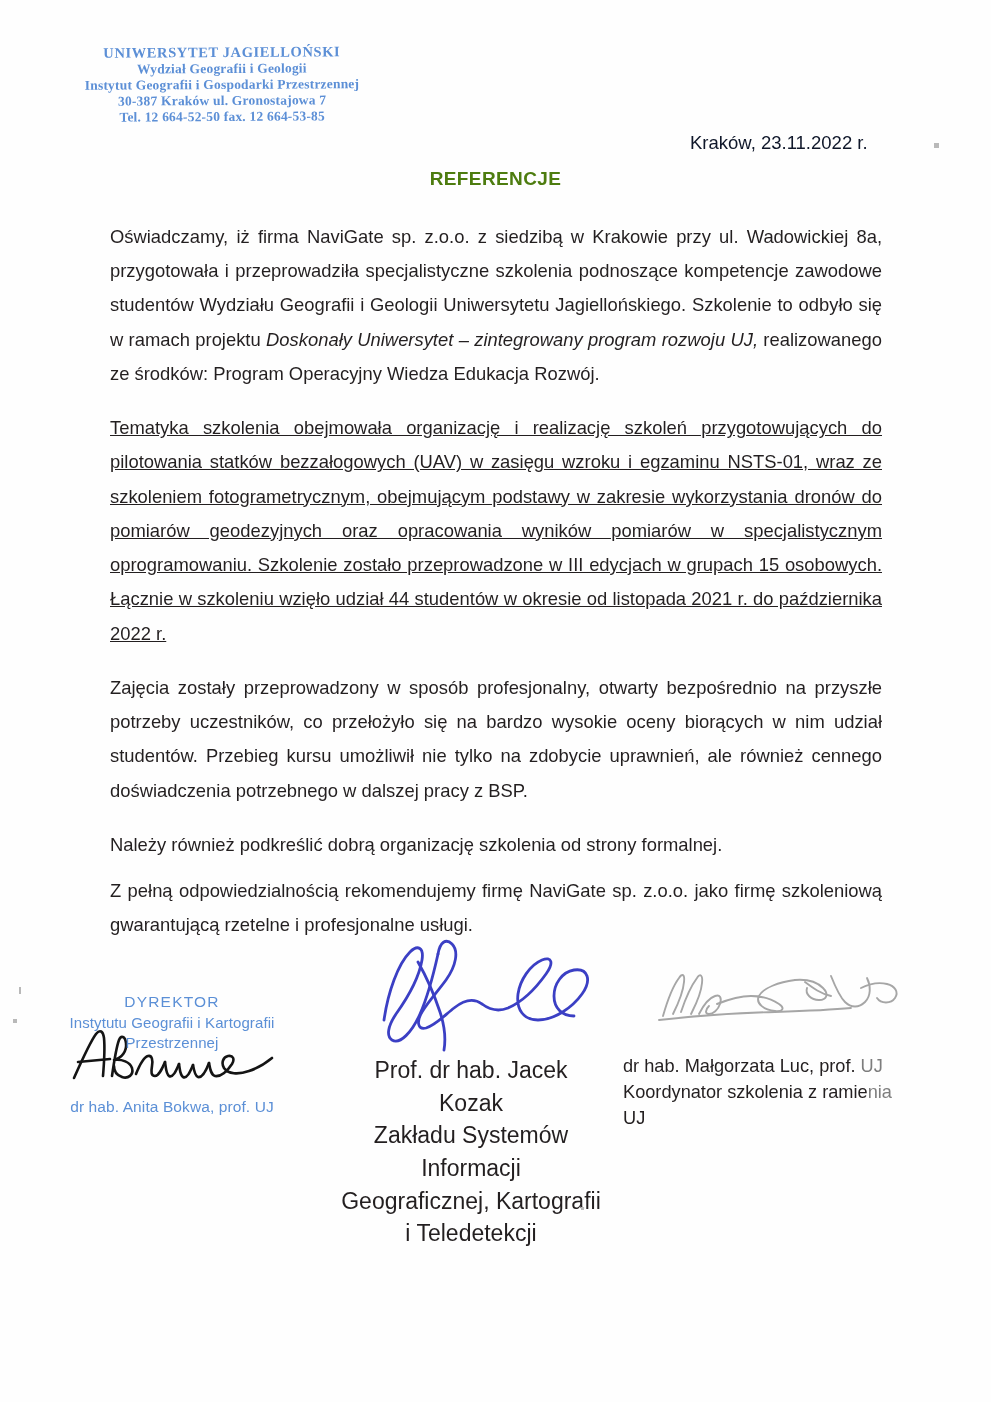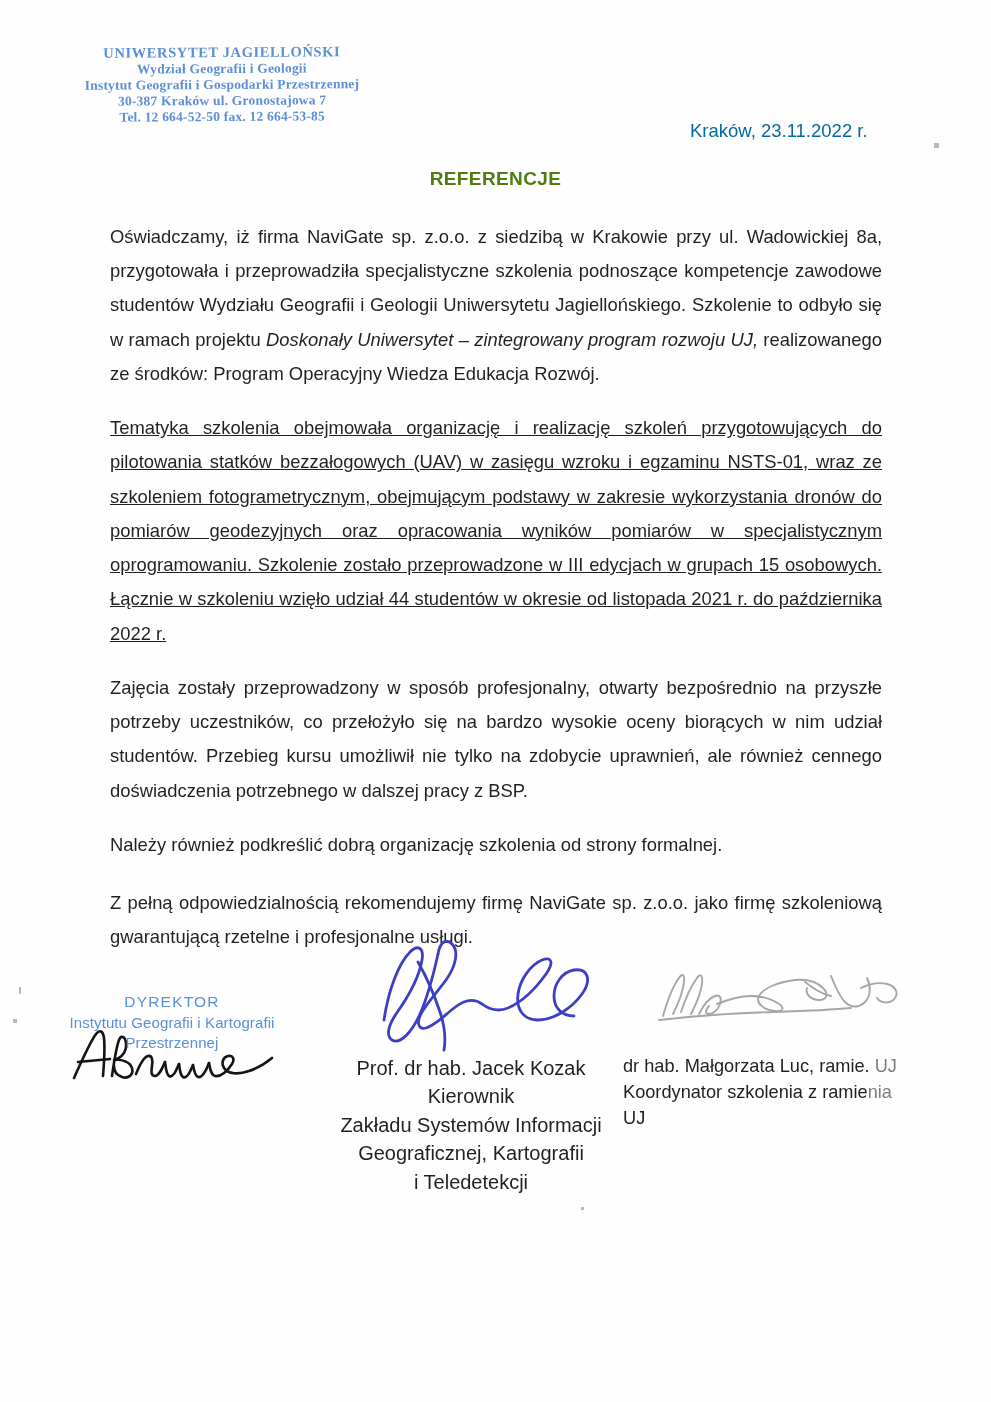--- a/index.html
+++ b/index.html
@@ -40,23 +40,23 @@
   .stamp .l1 { font-size: 14.5px; letter-spacing: 0.6px; }
   .stamp .l2 { font-size: 13.5px; }
   .stamp .l3 { font-size: 13.5px; }
   .stamp .l4 { font-size: 13.5px; }
   .stamp .l5 { font-size: 13.5px; }
 
   
   .date-line {
     position: absolute;
     left: 690px;
-    top: 120px;
+    top: 132px;
     font-size: 18.5px;
-    color: #0369a1;
+    color: #0f172a;
     white-space: nowrap;
   }
 
   
   .doc-title {
     position: absolute;
     left: 0;
     right: 0;
     top: 168px;
     text-align: center;
@@ -82,21 +82,21 @@
     margin: 0 0 18px 0;
     hyphens: none;
   }
   .para.last-left { text-align: left; }
   .para em { font-style: italic; }
 
   
   .p1 { margin-bottom: 20px; }
   .p2 { margin-bottom: 20px; text-decoration: underline; }
   .p3 { margin-bottom: 20px; }
-  .p4 { margin-bottom: 24px; }
+  .p4 { margin-bottom: 12px; }
   .p5 { margin-bottom: 16px; }
 
   
   .sig-area {
     position: absolute;
     left: 0;
     top: 930px;
     width: 809px;
     height: 300px;
   }
@@ -134,21 +134,21 @@
     pointer-events: none;
   }
 
   
   .sig-center {
     position: absolute;
     left: 340px;
     top: 124px;
     width: 262px;
     text-align: center;
-    font-size: 20px;
+    font-size: 23px;
     line-height: 1.42;
     color: #231f20;
   }
   .sig-center-scribble {
     position: absolute;
     left: 382px;
     top: 2px;
     width: 225px;
     height: 128px;
     pointer-events: none;
@@ -225,55 +225,55 @@
         <path d="M109,36 C110,42 110,48 113,50 C117,52 120,45 123,38"></path>
         <path d="M123,38 C124,44 124,49 127,51 C131,53 134,46 137,39"></path>
         <path d="M137,39 C138,45 139,50 142,51 C146,52 150,45 153,37"></path>
         <path d="M153,37 C154,43 155,49 159,50 C166,51 172,44 176,38 C179,33 177,29 172,30 C167,31 165,37 168,42 C172,48 182,49 193,45 C202,42 210,37 216,32"></path>
       </g>
     </svg>
 
     <div class="sig-left">
       <div class="role">DYREKTOR</div>
       <div class="org">Instytutu Geografii i Kartografii Przestrzennej</div>
+      <div class="name">dr hab. Anita Bokwa, prof. UJ</div>
     </div>
 
     <svg class="sig-center-scribble" viewBox="0 0 225 128">
       <g fill="none" stroke="#3b3fc4" stroke-width="2.8" stroke-linecap="round" stroke-linejoin="round">
         <path d="M2,88 C6,60 16,32 28,20 C36,12 42,16 40,28 C37,46 24,68 14,82 C6,94 4,104 10,108 C18,113 30,100 38,82 C46,64 52,40 56,22"></path>
         <path d="M56,22 C58,10 64,6 70,12 C77,19 74,34 64,48 C56,59 46,70 40,80 C34,90 36,98 44,96 C54,93 64,82 72,76 C82,68 92,66 100,72"></path>
         <path d="M100,72 C108,78 116,80 126,76 C140,70 154,56 164,42 C172,31 170,24 160,28 C148,33 138,48 136,62 C134,78 142,88 156,88 C172,88 190,76 200,62 C210,48 206,36 192,38 C180,40 172,52 172,64 C172,76 180,84 192,84"></path>
         <path d="M36,30 C44,44 52,62 58,80 C62,92 64,106 62,118"></path>
       </g>
     </svg>
 
     <div class="sig-center">
       <div>Prof. dr hab. Jacek Kozak</div>
-      <div>Kierownik</div>
       <div>Zakładu Systemów Informacji</div>
       <div>Geograficznej, Kartografii</div>
       <div>i Teledetekcji</div>
     </div>
 
     <svg class="sig-right-scribble" viewBox="0 0 260 60">
       <g fill="none" stroke="#a6a6a6" stroke-width="1.9" stroke-linecap="round" stroke-linejoin="round">
         <path d="M8,48 C12,34 18,18 24,10 C27,5 30,6 29,14 C28,26 22,38 18,46"></path>
         <path d="M26,44 C30,32 36,18 42,10 C45,5 48,7 47,15 C46,27 40,38 36,46"></path>
         <path d="M44,46 C48,38 54,30 60,28 C65,26 67,30 65,36 C63,42 58,46 54,46 C50,46 50,42 54,38"></path>
         <path d="M62,36 C72,32 84,28 96,28 C108,28 118,32 124,36 C130,40 128,44 120,43 C110,42 100,36 104,28 C108,20 124,14 140,12"></path>
         <path d="M140,12 C152,11 162,14 168,20 C174,26 172,32 164,32 C156,32 150,26 152,20"></path>
         <path d="M176,8 C180,18 184,28 190,34 C196,40 204,40 210,34 C216,28 216,18 212,10"></path>
         <path d="M206,20 C214,16 224,14 232,16 C240,18 244,24 240,30 C236,36 226,36 222,30"></path>
         <path d="M4,52 C40,48 80,45 120,44 C150,43 175,42 196,40"></path>
         <path d="M150,14 C158,20 166,26 176,28"></path>
       </g>
     </svg>
 
     <div class="sig-right">
-      <div><span>dr hab. Małgorzata Luc, ramie. </span><span class="fade">UJ</span></div>
+      <div><span>dr hab. Małgorzata Luc, prof. </span><span class="fade">UJ</span></div>
       <div><span>Koordynator szkolenia z ramie</span><span class="fade">nia</span></div>
       <div>UJ</div>
     </div>
   </div>
 
   <span class="speckle" style="left:934px;top:143px;width:5px;height:5px;"></span>
   <span class="speckle" style="left:581px;top:1207px;width:3px;height:3px;"></span>
 </div>
 
 </body></html>

